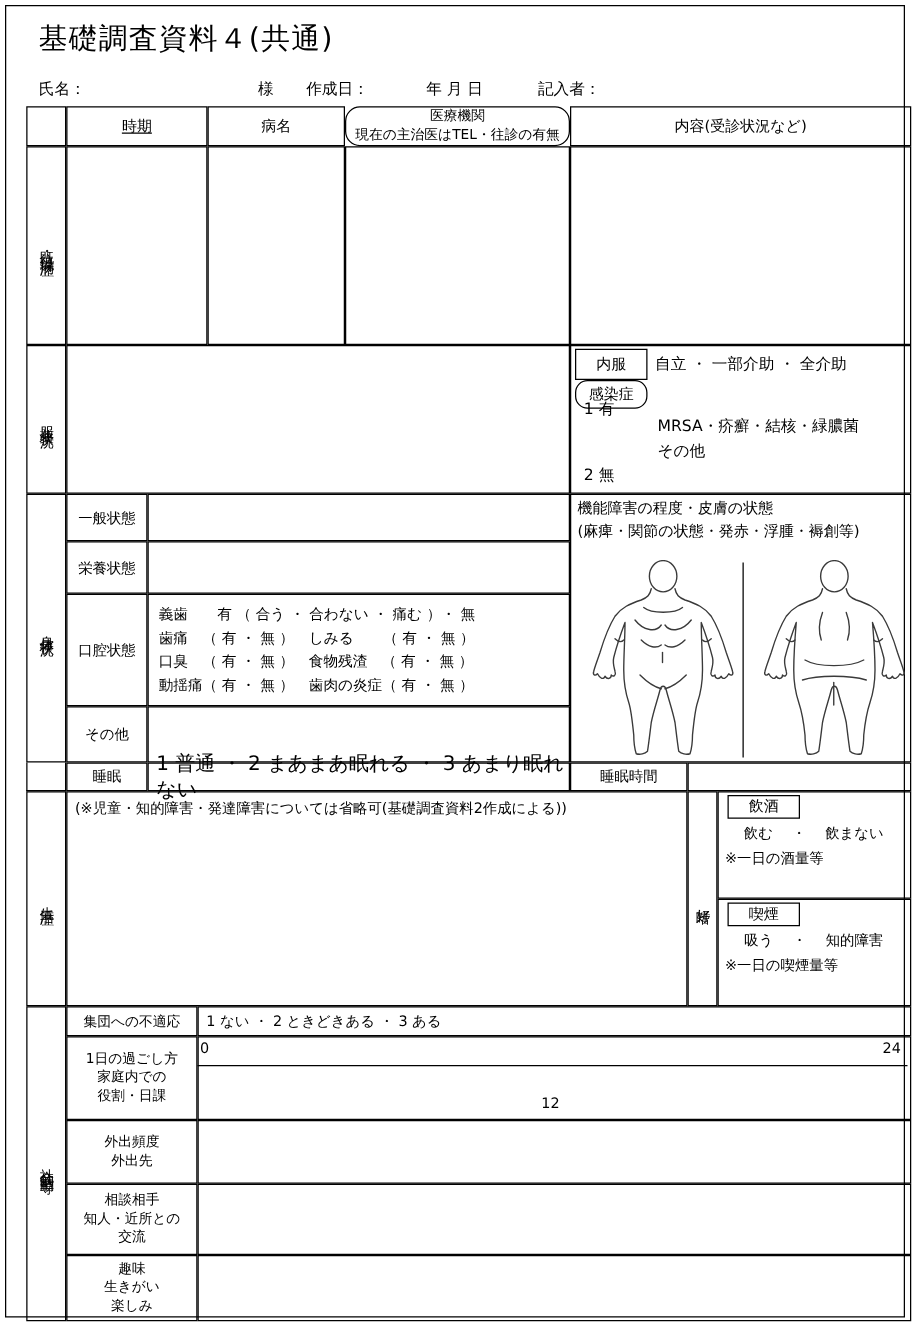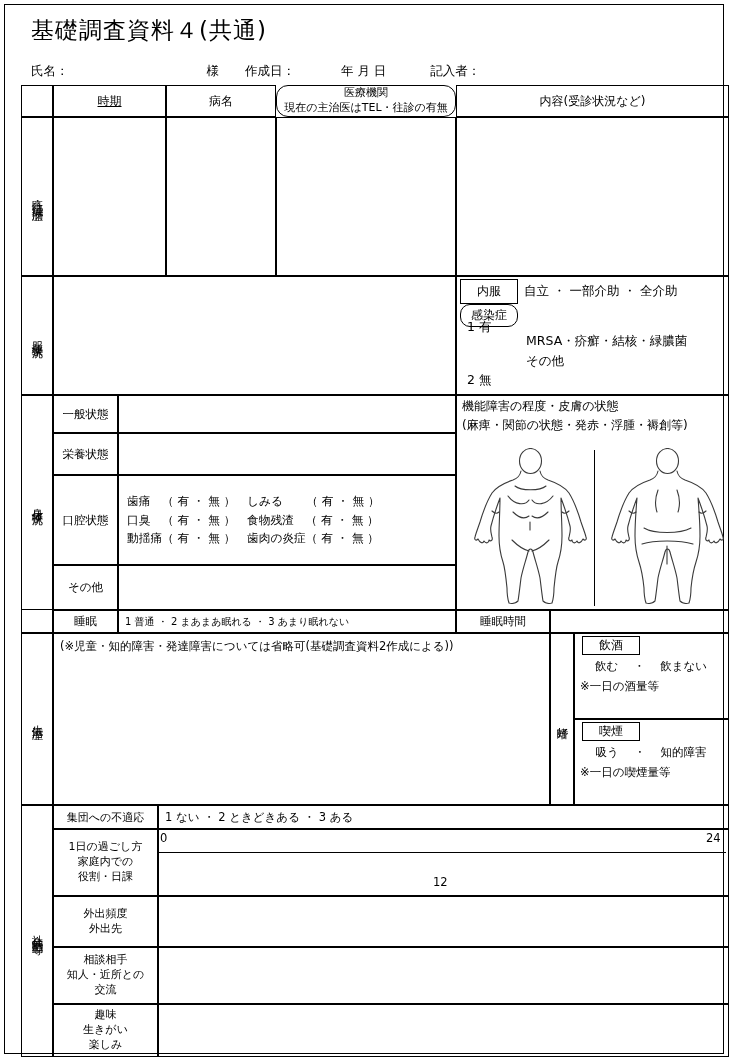--- a/index.html
+++ b/index.html
@@ -131,20 +131,21 @@
   <div class="cell vert" style="left:16px;top:390px;width:32px;height:215px;">身体状況</div>
 
   <div class="cell ctr" style="left:48px;top:390px;width:65px;height:38px;">一般状態</div>
   <div class="cell" style="left:113px;top:390px;width:338px;height:38px;"></div>
 
   <div class="cell ctr" style="left:48px;top:428px;width:65px;height:42px;">栄養状態</div>
   <div class="cell" style="left:113px;top:428px;width:338px;height:42px;"></div>
 
   <div class="cell ctr" style="left:48px;top:470px;width:65px;height:90px;">口腔状態</div>
   <div class="cell stack" style="left:113px;top:470px;width:338px;height:90px;padding-left:8px;">
+    <div class="oral">義歯　　有 （ 合う ・ 合わない ・ 痛む ）・ 無</div>
     <div class="oral">歯痛　（ 有 ・ 無 ）　しみる　　（ 有 ・ 無 ）</div>
     <div class="oral">口臭　（ 有 ・ 無 ）　食物残渣　（ 有 ・ 無 ）</div>
     <div class="oral">動揺痛（ 有 ・ 無 ）　歯肉の炎症（ 有 ・ 無 ）</div>
   </div>
 
   <div class="cell ctr" style="left:48px;top:560px;width:65px;height:45px;">その他</div>
   <div class="cell" style="left:113px;top:560px;width:338px;height:45px;"></div>
 
   <div class="cell" style="left:451px;top:390px;width:273px;height:215px;"></div>
   <div class="cell nob lft" style="left:457px;top:411px;width:268px;height:19px;font-size:12px;">(麻痺・関節の状態・発赤・浮腫・褥創等)</div>
@@ -265,21 +266,21 @@
 
           <path d="M19 63 C22 66, 24 66, 26 64"></path>
           <path d="M96 63 C93 66, 91 66, 89 64"></path>
         </g>
       </svg>
     </div>
   </div>
 
   <div class="cell nob" style="left:16px;top:605px;width:32px;height:23px;border-left:1px solid #000;border-right:1px solid #000;border-bottom:1px solid #000;"></div>
   <div class="cell ctr" style="left:48px;top:605px;width:65px;height:23px;">睡眠</div>
-  <div class="cell lft pad" style="left:113px;top:605px;width:338px;height:23px;font-size:10px;">1 普通 ・ 2 まあまあ眠れる ・ 3 あまり眠れない</div>
+  <div class="cell lft pad" style="left:113px;top:605px;width:338px;height:23px;font-size:16px;">1 普通 ・ 2 まあまあ眠れる ・ 3 あまり眠れない</div>
   <div class="cell ctr" style="left:451px;top:605px;width:94px;height:23px;">睡眠時間</div>
   <div class="cell" style="left:545px;top:605px;width:179px;height:23px;"></div>
 
   <div class="cell vert" style="left:16px;top:628px;width:32px;height:172px;">生活歴</div>
   <div class="cell" style="left:48px;top:628px;width:497px;height:172px;padding:5px 0 0 6px;font-size:11.5px;">
     <span>(※児童・知的障害・発達障害については省略可(基礎調査資料2作成による))</span>
   </div>
 
   <div class="cell vert" style="left:545px;top:628px;width:24px;height:172px;letter-spacing:0px;">嗜好</div>
 

